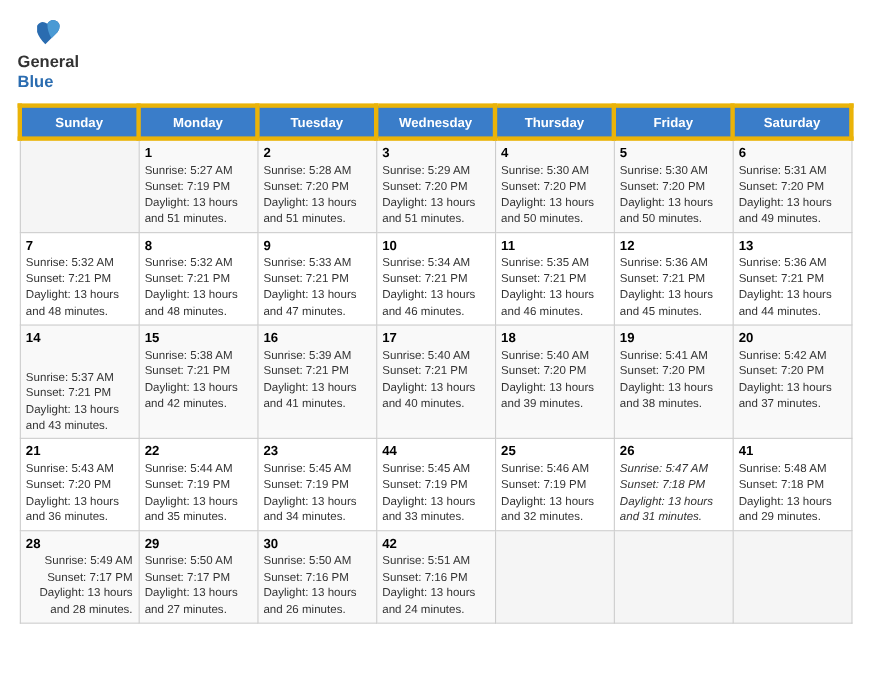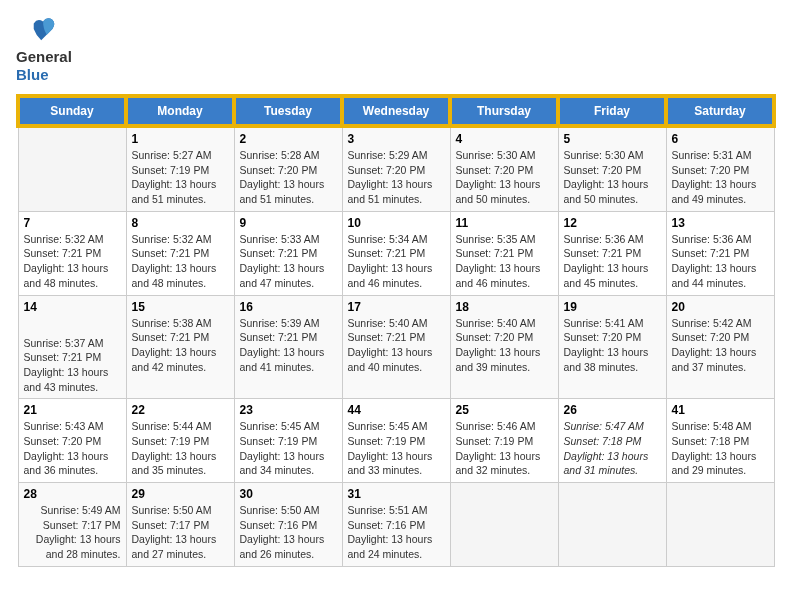--- a/index.html
+++ b/index.html
@@ -321,21 +321,21 @@
 and 27 minutes.</div>
         </td>
         <td>
           <span class="day-number">30</span>
           <div class="day-info" style="white-space: pre-line;">Sunrise: 5:50 AM
 Sunset: 7:16 PM
 Daylight: 13 hours
 and 26 minutes.</div>
         </td>
         <td>
-          <span class="day-number">31</span>
+          <span class="day-number">42</span>
           <div class="day-info" style="white-space: pre-line;">Sunrise: 5:51 AM
 Sunset: 7:16 PM
 Daylight: 13 hours
 and 24 minutes.</div>
         </td>
         <td class="empty-cell"></td>
         <td class="empty-cell"></td>
         <td class="empty-cell"></td>
       </tr>
     </tbody>

